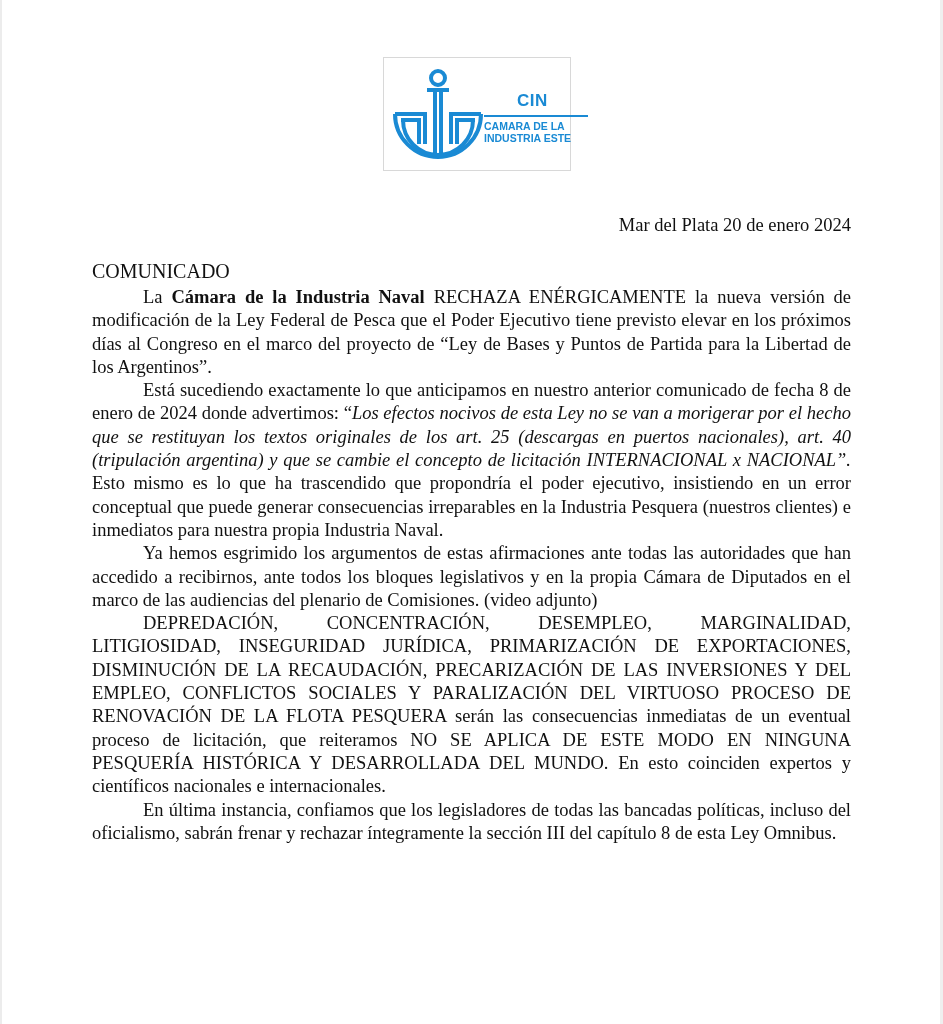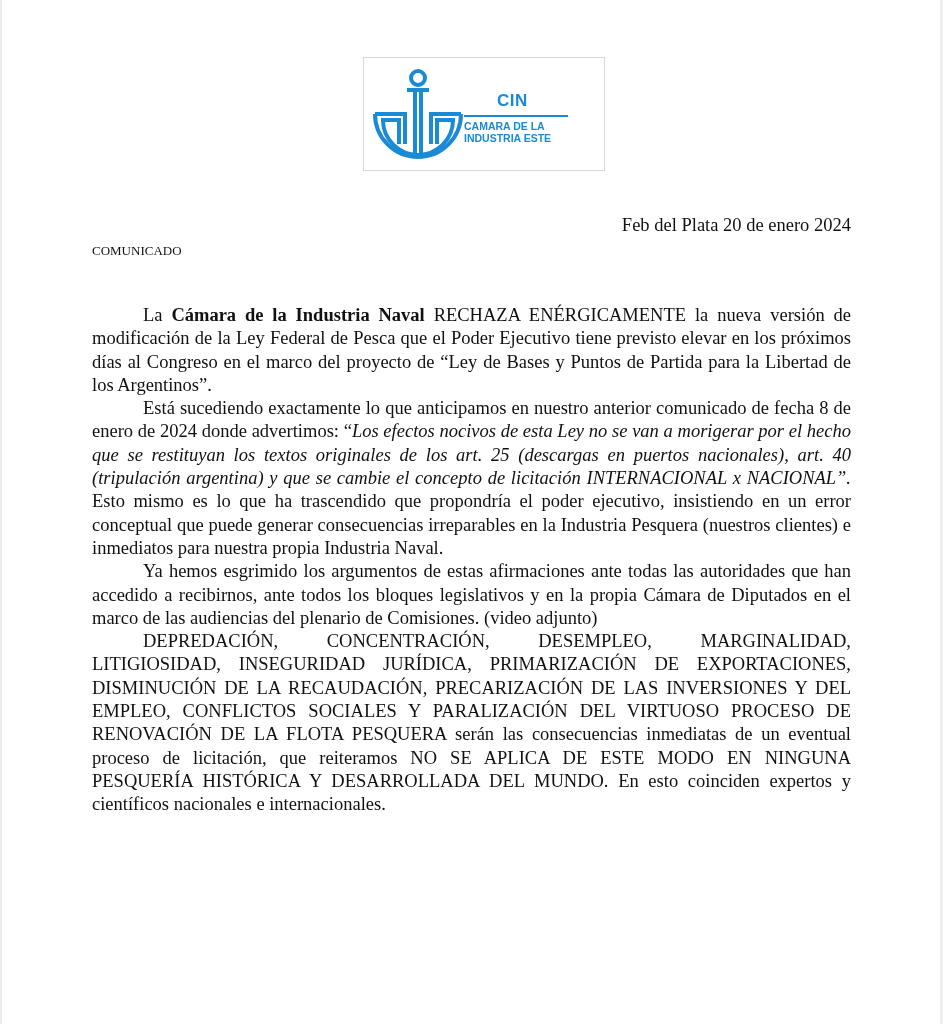--- a/index.html
+++ b/index.html
@@ -3,41 +3,41 @@
 <meta charset="utf-8">
 <style>
   html, body { margin: 0; padding: 0; }
   body {
     width: 943px; height: 1024px; background: #ffffff; position: relative; overflow: hidden;
     font-family: "Liberation Serif", serif; color: #111111;
   }
   .edge-left { position: absolute; left: 0; top: 0; width: 2px; height: 1024px; background: #ececec; }
   .edge-right { position: absolute; right: 0; top: 0; width: 3px; height: 1024px; background: #efefef; }
   .logo {
-    position: absolute; left: 363px; top: 57px; width: 242px; height: 114px;
+    position: absolute; left: 383px; top: 57px; width: 188px; height: 114px;
     border: 1px solid #d8d8d8; box-sizing: border-box; background: #fff;
   }
   .logo svg { position: absolute; left: 7px; top: 8px; }
   .logo .cin {
     position: absolute; left: 122px; top: 33px; width: 80px;
     font-family: "Liberation Sans", sans-serif; font-weight: bold; font-size: 17px; color: #1a8ad4;
     letter-spacing: 0.5px; text-align: left; padding-left: 11px;
   }
   .logo .rule { position: absolute; left: 100px; top: 57px; width: 104px; height: 2px; background: #1a8ad4; }
   .logo .name {
     position: absolute; left: 100px; top: 62px; width: 110px; text-align: left;
     font-family: "Liberation Sans", sans-serif; font-weight: bold; font-size: 10.5px; line-height: 12px; color: #1a8ad4;
   }
   .date {
     position: absolute; right: 92px; top: 215px;
     font-size: 18.5px;
   }
-  .heading { position: absolute; left: 92px; top: 243px; font-size: 13px; }
+  .heading { position: absolute; left: 92px; top: 260px; font-size: 20px; }
   .body {
-    position: absolute; left: 92px; top: 304px; width: 759px;
+    position: absolute; left: 92px; top: 286px; width: 759px;
     font-size: 18.5px; line-height: 23.3px; text-align: justify; font-family: Liberation Serif, serif;
   }
   .body p { margin: 0; text-indent: 51px; }
   .body b { font-weight: bold; }
   .body i { font-style: italic; }
 </style>
 </head>
 <body>
 
 <div class="edge-left"></div>
@@ -56,21 +56,22 @@
     </g>
   </svg>
   <div class="cin">CIN</div>
   <div class="rule"></div>
   <div class="name">
     <div>CAMARA DE LA</div>
     <div>INDUSTRIA ESTE</div>
   </div>
 </div>
 
-<div class="date">Feb del Plata 20 de enero 2024</div>
+<div class="date">Mar del Plata 20 de enero 2024</div>
 <div class="heading">COMUNICADO</div>
 
 <div class="body">
   <p><span>La </span><b>Cámara de la Industria Naval</b><span> RECHAZA ENÉRGICAMENTE la nueva versión de modificación de la Ley Federal de Pesca que el Poder Ejecutivo tiene previsto elevar en los próximos días al Congreso en el marco del proyecto de “Ley de Bases y Puntos de Partida para la Libertad de los Argentinos”.</span></p>
   <p><span>Está sucediendo exactamente lo que anticipamos en nuestro anterior comunicado de fecha 8 de enero de 2024 donde advertimos: “</span><i>Los efectos nocivos de esta Ley no se van a morigerar por el hecho que se restituyan los textos originales de los art. 25 (descargas en puertos nacionales), art. 40 (tripulación argentina) y que se cambie el concepto de licitación INTERNACIONAL x NACIONAL”.</i><span> Esto mismo es lo que  ha trascendido que propondría el poder ejecutivo, insistiendo en un error conceptual que puede generar consecuencias irreparables en la Industria Pesquera (nuestros clientes) e inmediatos para  nuestra propia Industria Naval.</span></p>
   <p>Ya hemos esgrimido los argumentos de estas afirmaciones ante todas las autoridades que han accedido a recibirnos, ante todos los bloques legislativos y en la propia Cámara de Diputados en el marco de las audiencias del plenario de Comisiones. (video adjunto)</p>
   <p>DEPREDACIÓN, CONCENTRACIÓN, DESEMPLEO, MARGINALIDAD, LITIGIOSIDAD, INSEGURIDAD JURÍDICA, PRIMARIZACIÓN DE EXPORTACIONES, DISMINUCIÓN DE LA RECAUDACIÓN, PRECARIZACIÓN DE LAS INVERSIONES Y DEL EMPLEO, CONFLICTOS SOCIALES Y PARALIZACIÓN DEL VIRTUOSO PROCESO DE RENOVACIÓN DE LA FLOTA PESQUERA serán las consecuencias inmediatas de un eventual proceso de licitación, que reiteramos NO SE APLICA DE ESTE MODO EN NINGUNA PESQUERÍA HISTÓRICA Y DESARROLLADA DEL MUNDO. En esto coinciden expertos y científicos nacionales e internacionales.</p>
+  <p>En última instancia, confiamos que los legisladores de todas las bancadas políticas, incluso del oficialismo, sabrán frenar y rechazar íntegramente la sección III del capítulo 8 de esta Ley Omnibus.</p>
 </div>
 
 </body></html>

